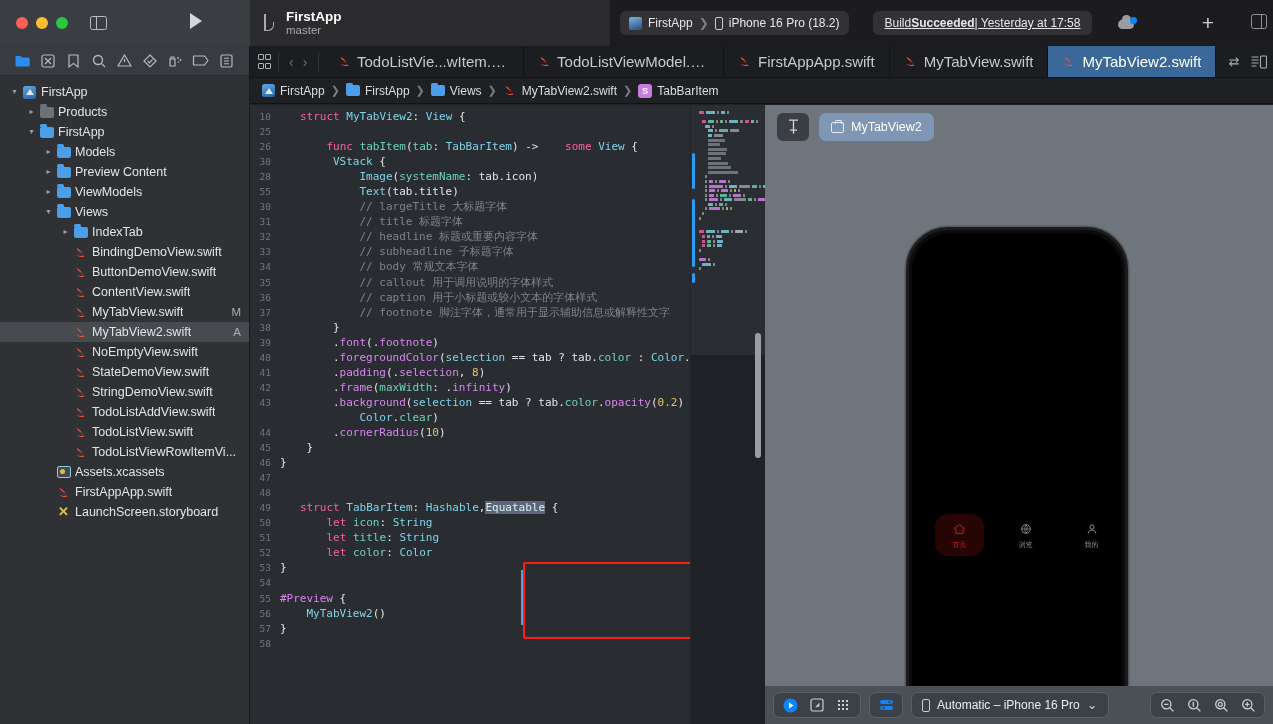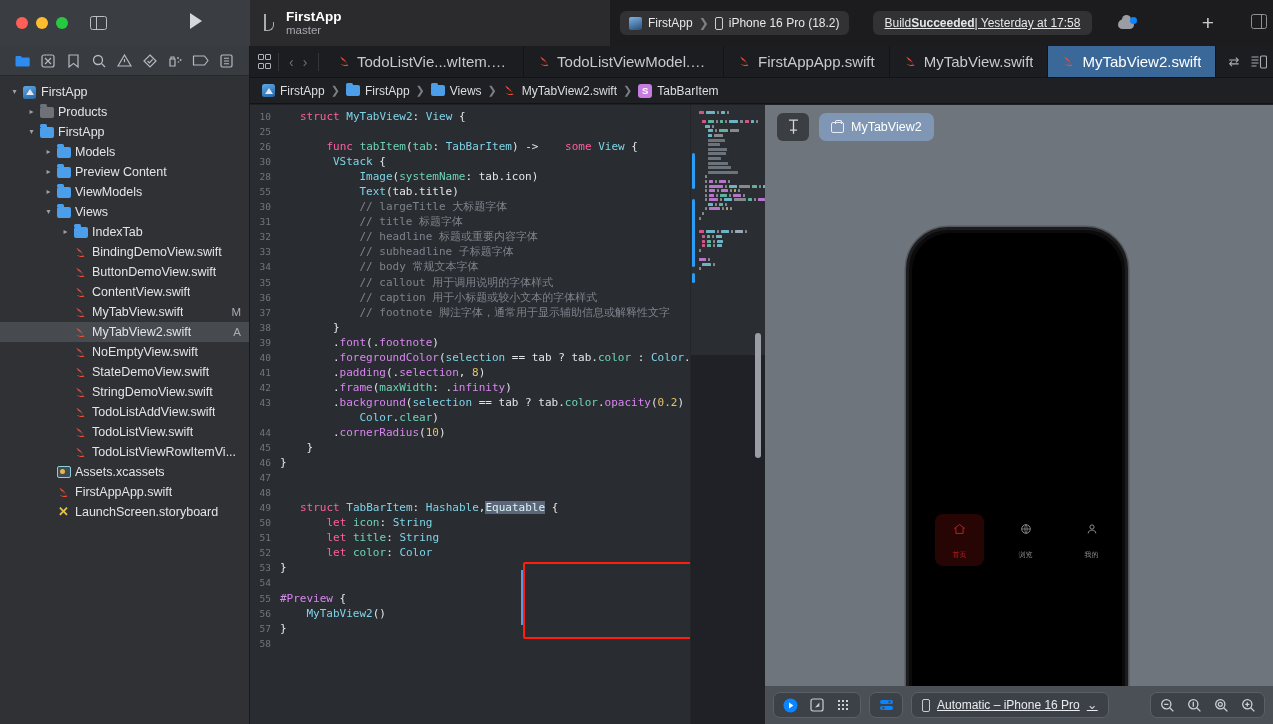--- a/index.html
+++ b/index.html
@@ -351,21 +351,21 @@
   .sb2 { left: -5px; top: 168px; width: 3px; height: 44px; }
   .sb3 { left: -5px; top: 224px; width: 3px; height: 44px; }
   .sb4 { right: -5px; top: 186px; width: 3px; height: 70px; }
 
   .tabrow {
     position: absolute; left: 0; right: 0; top: 281px;
     display: flex; align-items: flex-start; padding: 0 6px;
   }
   .tabitem {
     flex: 1; display: flex; flex-direction: column; align-items: center;
-    padding: 6px 0; border-radius: 8px; gap: 12px; margin-left: 17px;
+    padding: 6px 0; border-radius: 13px; gap: 2px; margin-left: 17px;
   }
   .tabitem .ti-label { font-size: 7px; font-family: "DejaVu Sans", sans-serif; }
   .tabitem.on { background: rgba(176,24,24,0.22); }
 
   .dark-appearance {
     position: absolute; left: 0; right: 0; bottom: 46px;
     text-align: center;
   }
   .dark-appearance span {
     background: #7f858c; color: #dfe2e6; font-size: 11.5px;
@@ -383,21 +383,21 @@
     border: 1px solid #5a6067;
   }
   .gbtn {
     width: 26px; height: 22px; display:flex; align-items:center; justify-content:center;
     border-radius: 5px; color: #ccd0d5;
   }
   .gbtn.blue { color: #0a84ff; }
   .devpill {
     height: 26px; background: #3c4147; border: 1px solid #5a6067; border-radius: 7px;
     display: flex; align-items: center; gap: 7px; padding: 0 10px;
-    color: #e9ebee; font-size: 12px; white-space: nowrap; text-decoration: underline;
+    color: #e9ebee; font-size: 12px; white-space: nowrap;
   }
   .zoomgrp { margin-left: auto; }
 </style>
 </head>
 <body>
 
 <div id="app">
 
   <div class="titlebar">
     <div class="tb-left">

